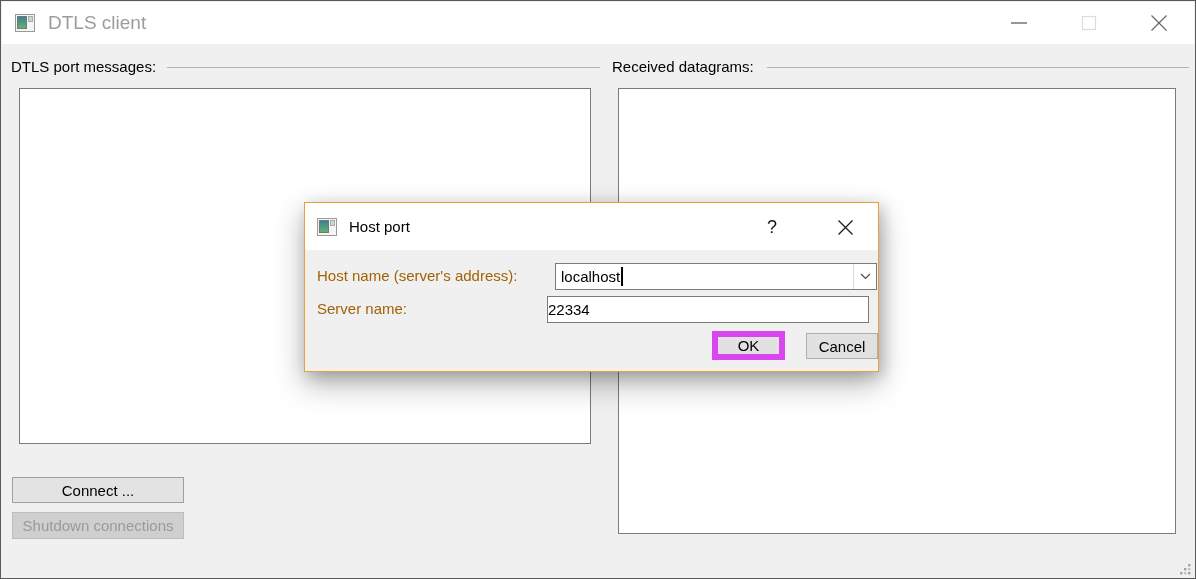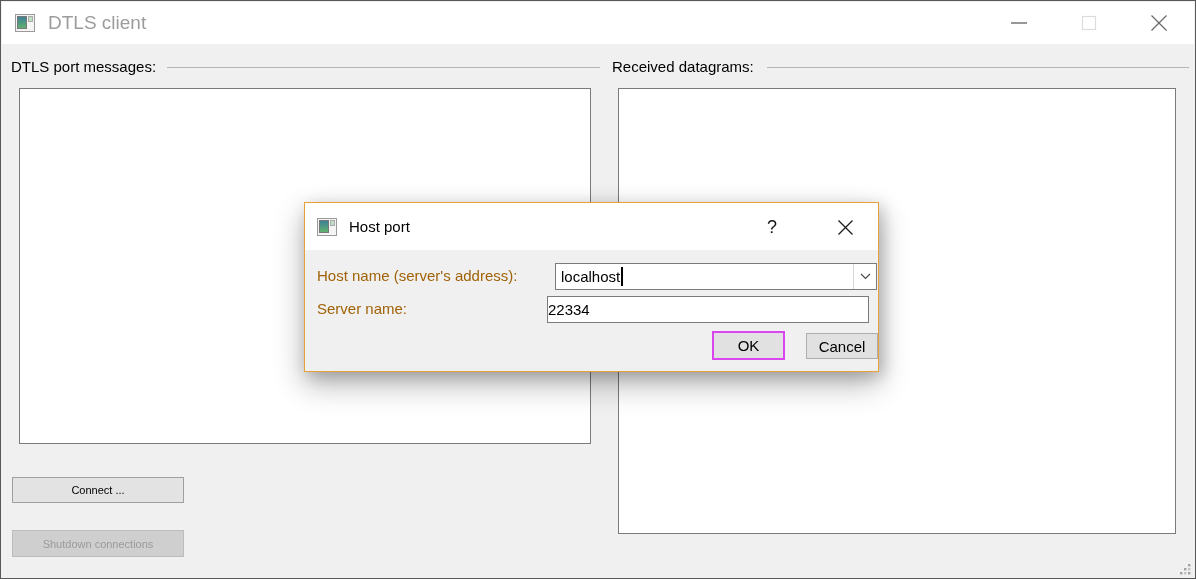--- a/index.html
+++ b/index.html
@@ -28,25 +28,25 @@
   .group-line { position: absolute; height: 1px; background: #b4b4b4; z-index: 1; }
 
   .textpanel {
     position: absolute; background: #ffffff; border: 1px solid #7b7b7b;
     overflow: auto; white-space: pre-wrap; font-size: 15px;
   }
 
   
   .push-btn {
     position: absolute; display: flex; align-items: center; justify-content: center;
-    font-size: 11px; font-family: "Liberation Sans", sans-serif; cursor: default;
+    font-size: 15px; font-family: "Liberation Sans", sans-serif; cursor: default;
   }
   .btn-connect { left: 11px; top: 476px; width: 172px; height: 26px;
     background: #e3e3e3; border: 1px solid #a0a0a0; color: #000; }
-  .btn-shutdown { left: 11px; top: 529px; width: 172px; height: 27px;
+  .btn-shutdown { left: 11px; top: 511px; width: 172px; height: 27px;
     background: #cfcfcf; border: 1px solid #bdbdbd; color: #9a9a9a; }
 
   
   .size-grip { position: absolute; right: 3px; bottom: 3px; width: 13px; height: 13px; }
 
   
   .dialog {
     position: absolute; left: 303px; top: 201px; width: 575px; height: 170px;
     background: #f0f0f0; border: 1px solid #e7a13c;
     box-shadow: 0 12px 28px rgba(0,0,0,0.30), 4px 4px 14px rgba(0,0,0,0.18);
@@ -88,21 +88,21 @@
     position: absolute; left: 242px; top: 93px; width: 322px; height: 27px;
     background: #ffffff; border: 1px solid #7b7b7b;
     display: flex; align-items: center; font-size: 15px; color: #000;
   }
 
   .dlg-btn {
     position: absolute; display: flex; align-items: center; justify-content: center;
     font-size: 15px; color: #000; cursor: default;
   }
   .btn-ok { left: 407px; top: 128px; width: 73px; height: 29px;
-    background: #e1e1e1; border: 2px solid #d946ef; }
+    background: #e1e1e1; border: 6px solid #d946ef; }
   .btn-cancel { left: 489px; top: 130px; width: 72px; height: 26px;
     background: #e1e1e1; border: 1px solid #adadad; margin-left: 12px; }
 </style>
 </head>
 <body>
 
 <div class="window">
 
   <div class="titlebar">
     <span class="app-icon">

